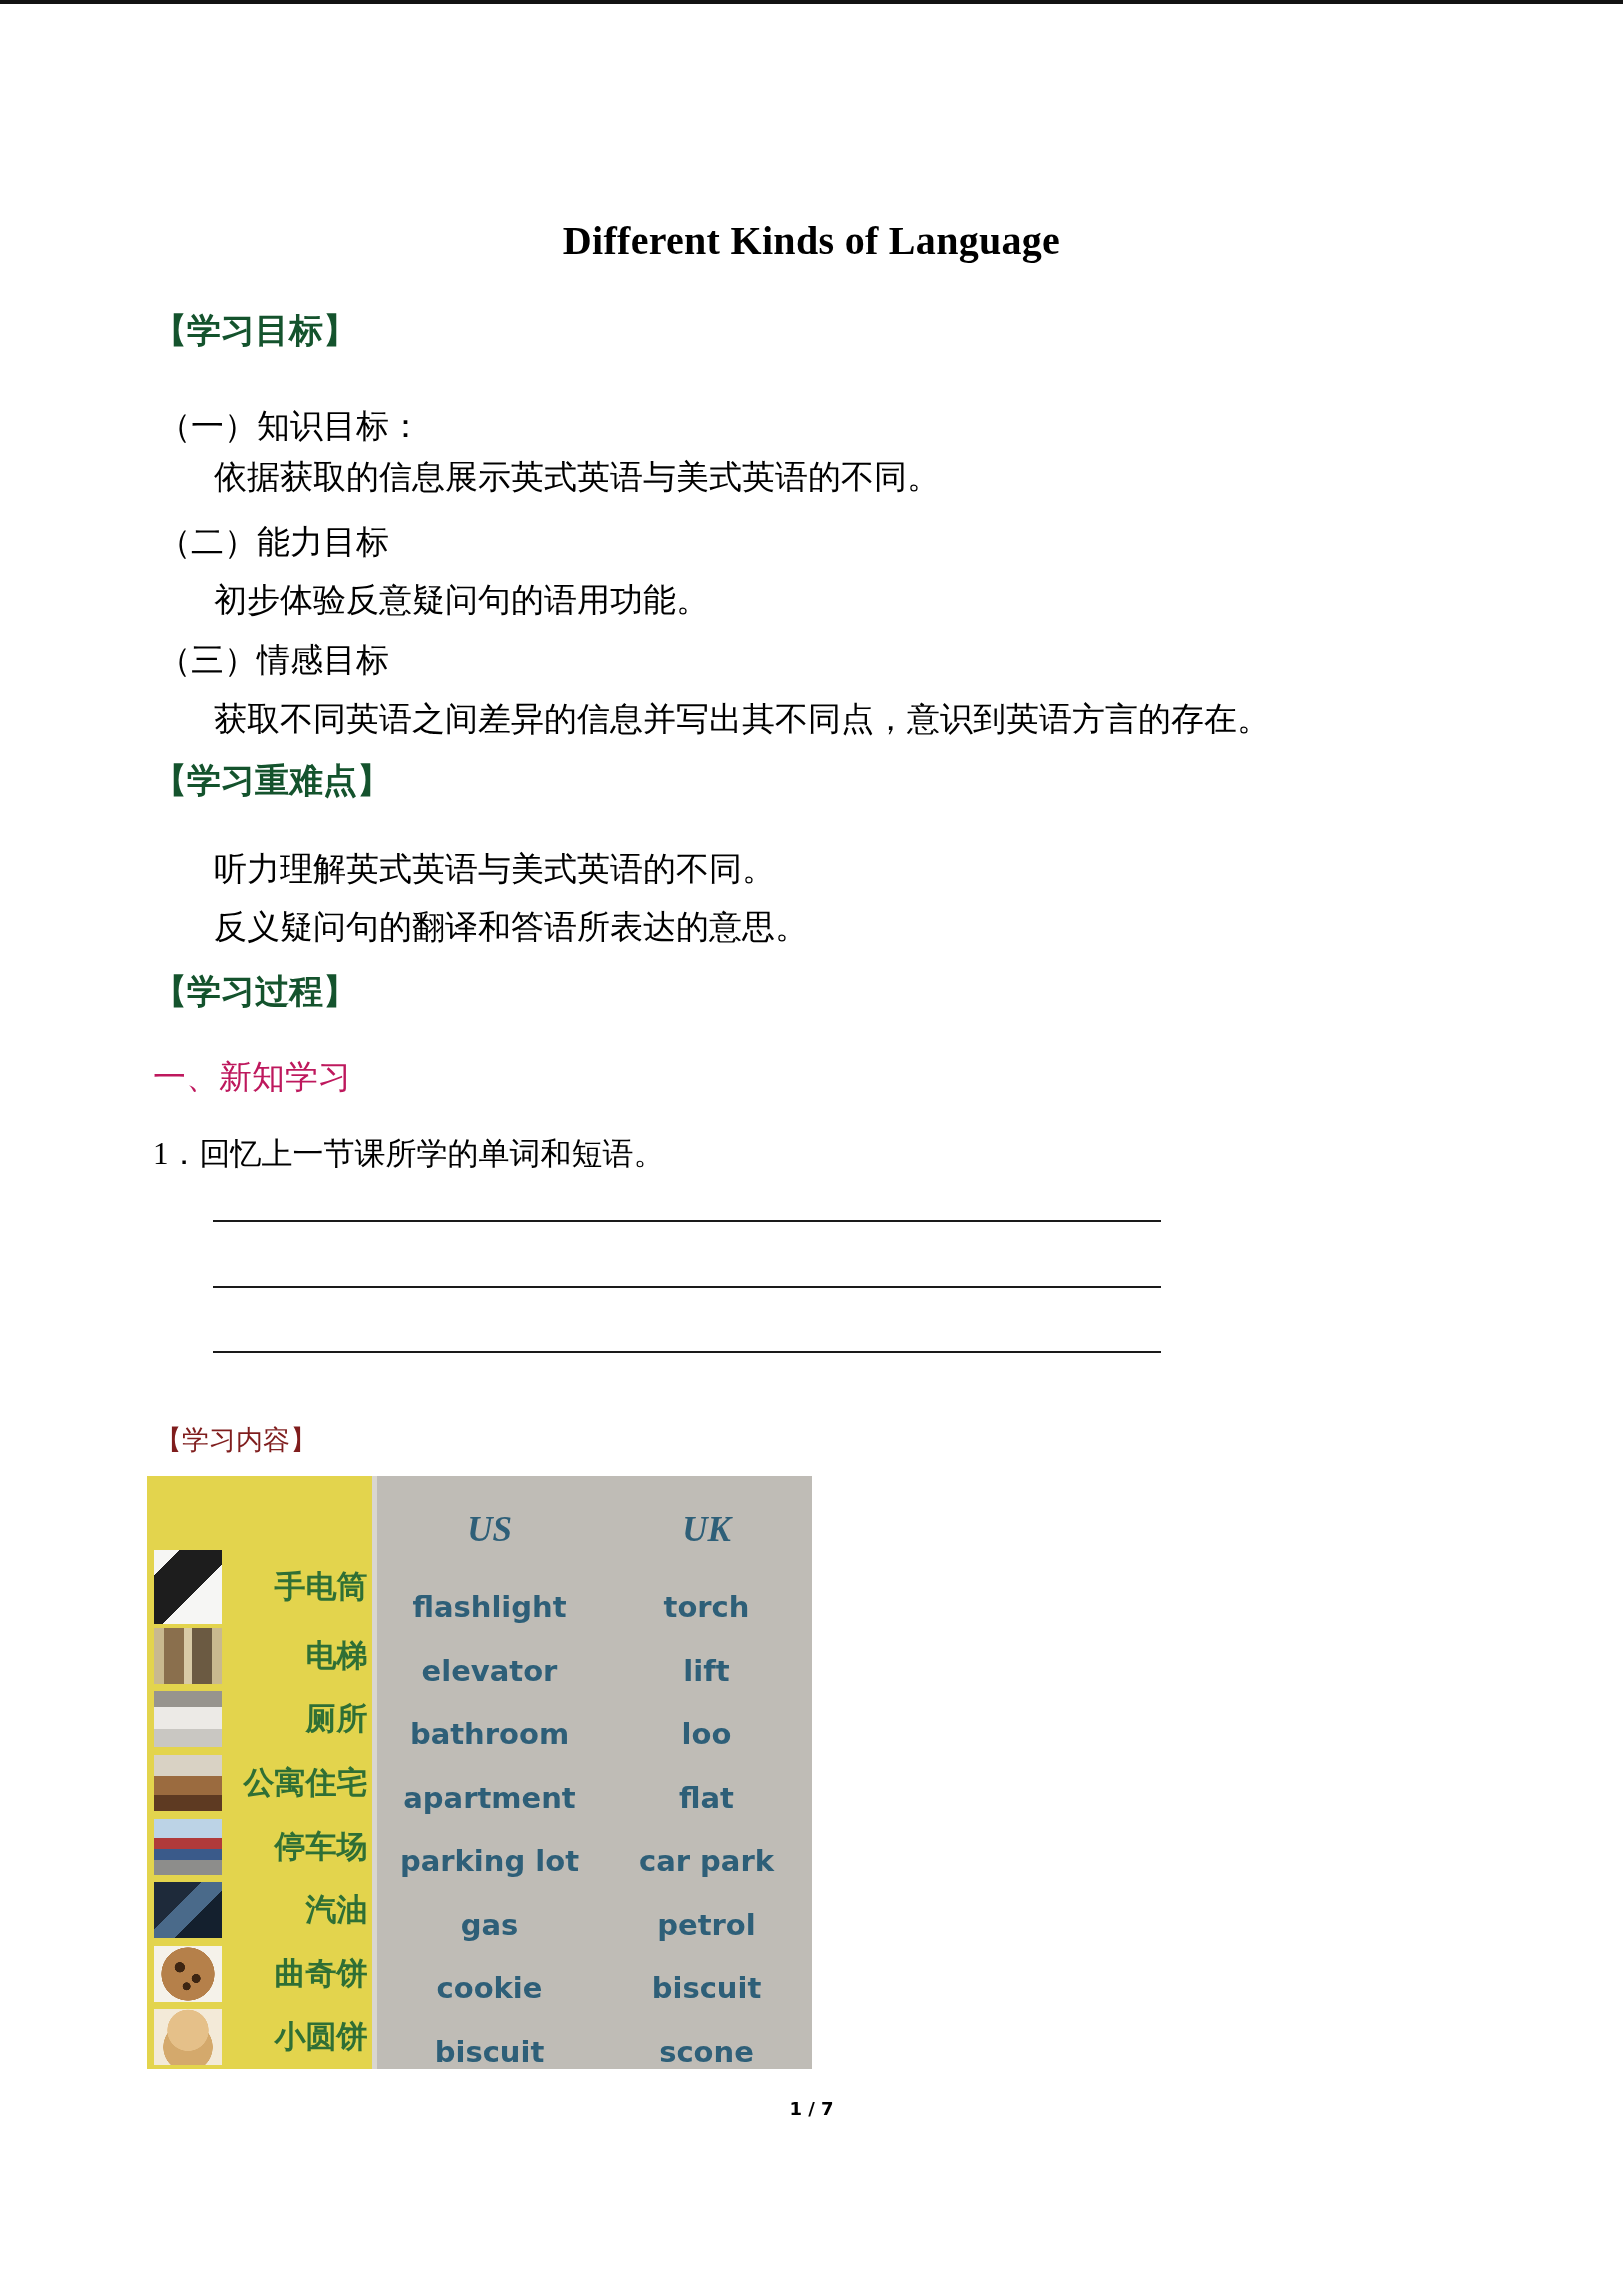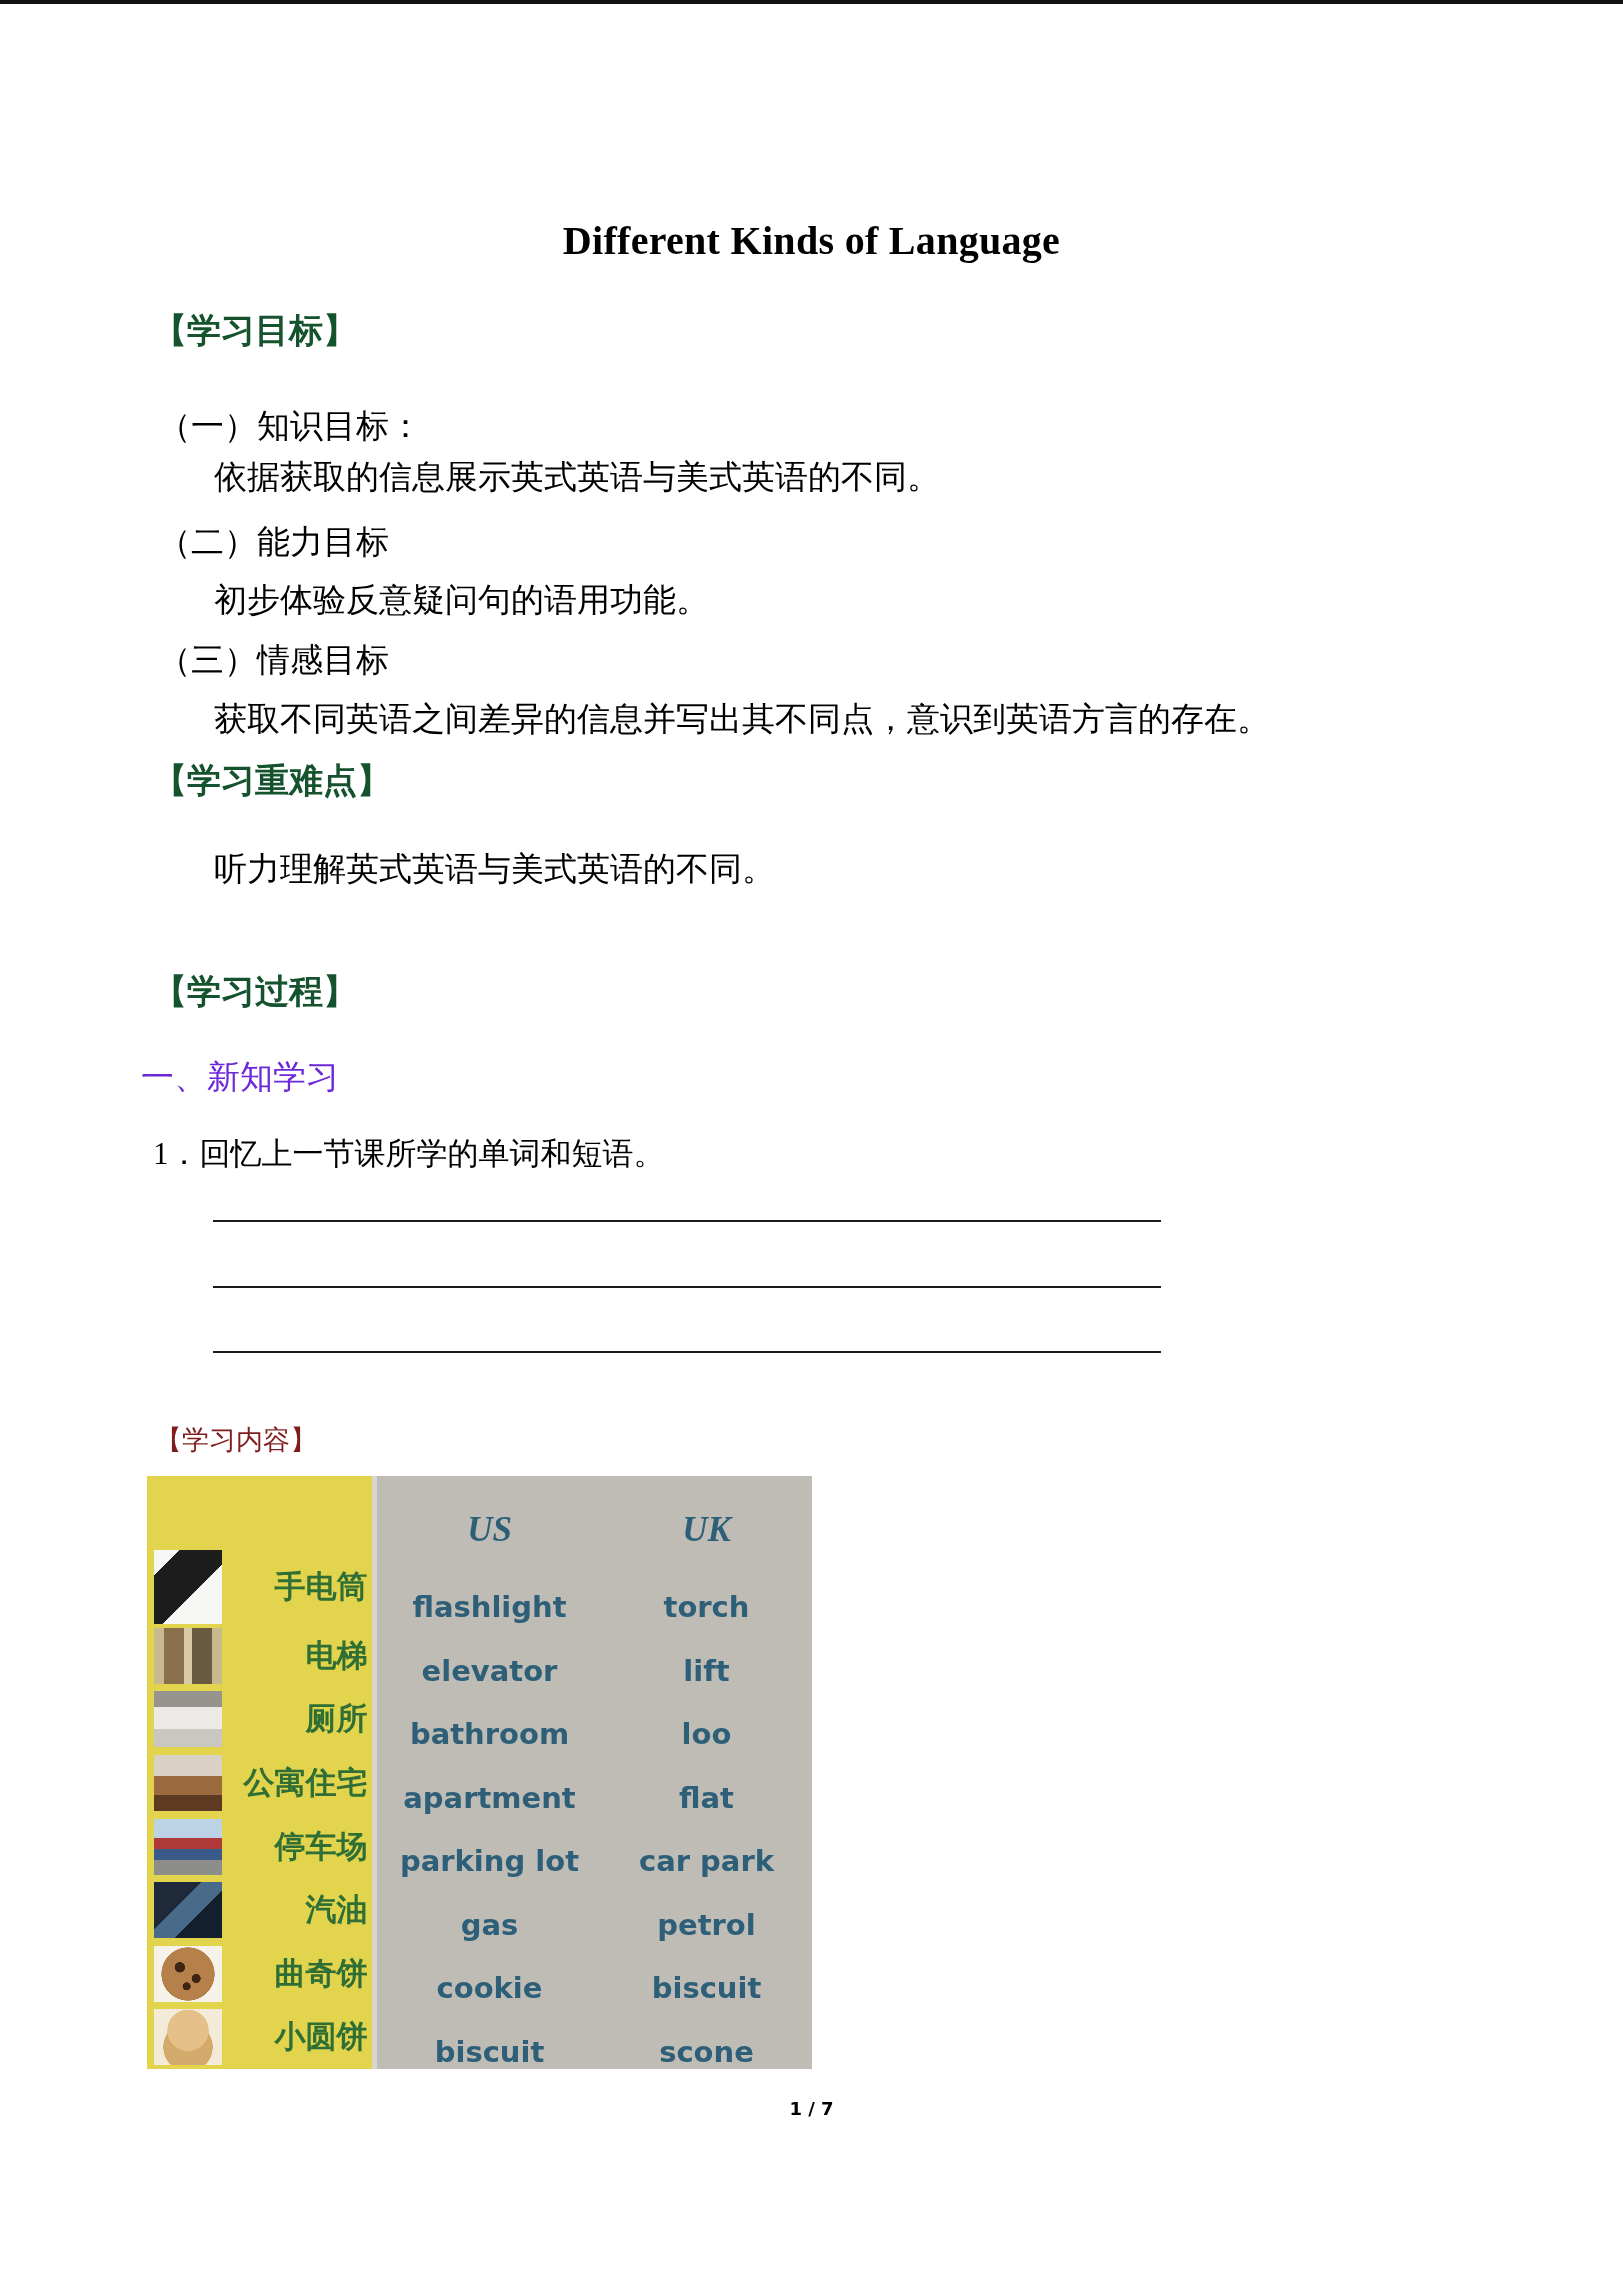--- a/index.html
+++ b/index.html
@@ -42,23 +42,23 @@
     color: #000000;
   }
   .body-line {
     position: absolute;
     left: 214px;
     font-size: 33px;
     color: #000000;
   }
   .process-sub {
     position: absolute;
-    left: 141px;
+    left: 153px;
     font-size: 33px;
-    color: #6d28d9;
+    color: #be185d;
   }
   .task-line {
     position: absolute;
     left: 153px;
     font-size: 31px;
     color: #000000;
     text-align: center;
   }
   .blank-line {
     position: absolute;
@@ -178,20 +178,21 @@
 
   <div class="sub-label" style="top:520px">（二）能力目标</div>
   <div class="body-line" style="top:578px">初步体验反意疑问句的语用功能。</div>
 
   <div class="sub-label" style="top:638px">（三）情感目标</div>
   <div class="body-line" style="top:697px">获取不同英语之间差异的信息并写出其不同点，意识到英语方言的存在。</div>
 
   <div class="hd" style="top:758px">【学习重难点】</div>
 
   <div class="body-line" style="top:847px">听力理解英式英语与美式英语的不同。</div>
+  <div class="body-line" style="top:905px">反义疑问句的翻译和答语所表达的意思。</div>
 
   <div class="hd" style="top:969px">【学习过程】</div>
 
   <div class="process-sub" style="top:1055px">一、新知学习</div>
 
   <div class="task-line" style="top:1133px">1．回忆上一节课所学的单词和短语。</div>
 
   <div class="blank-line" style="top:1220px"></div>
   <div class="blank-line" style="top:1286px"></div>
   <div class="blank-line" style="top:1351px"></div>

